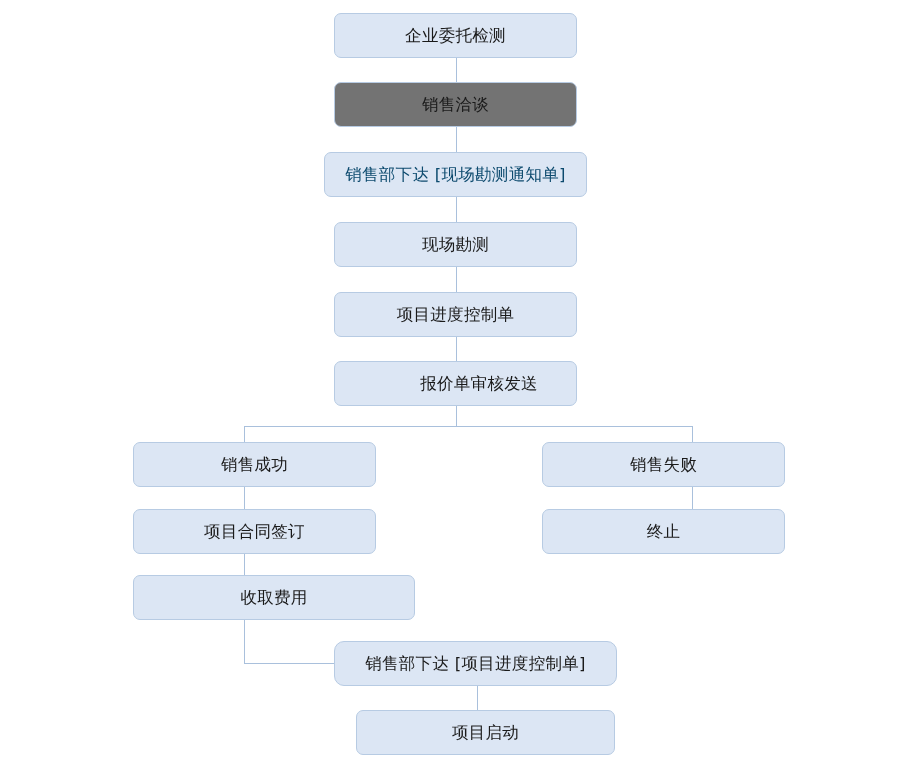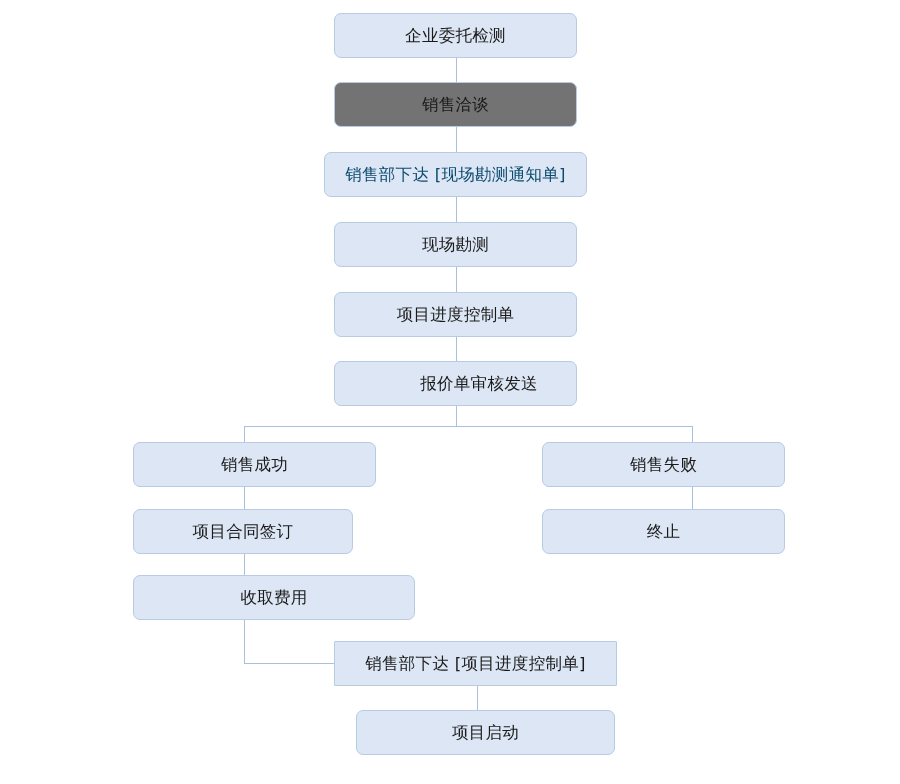--- a/index.html
+++ b/index.html
@@ -87,30 +87,30 @@
       </div>
       <div class="node" style="left: 334px; top: 361px; width: 243px; height: 45px; background: rgb(220, 230, 244); border-color: rgb(183, 203, 227); color: rgb(26, 26, 26); border-radius: 7px; padding-left: 47px;">
         <span class="node-label">报价单审核发送</span>
       </div>
       <div class="node" style="left: 133px; top: 442px; width: 243px; height: 45px; background: rgb(220, 230, 244); border-color: rgb(183, 203, 227); color: rgb(26, 26, 26); border-radius: 7px;">
         <span class="node-label">销售成功</span>
       </div>
       <div class="node" style="left: 542px; top: 442px; width: 243px; height: 45px; background: rgb(220, 230, 244); border-color: rgb(183, 203, 227); color: rgb(26, 26, 26); border-radius: 7px;">
         <span class="node-label">销售失败</span>
       </div>
-      <div class="node" style="left: 133px; top: 509px; width: 220px; height: 45px; background: rgb(220, 230, 244); border-color: rgb(183, 203, 227); color: rgb(26, 26, 26); border-radius: 7px;">
+      <div class="node" style="left: 133px; top: 509px; width: 243px; height: 45px; background: rgb(220, 230, 244); border-color: rgb(183, 203, 227); color: rgb(26, 26, 26); border-radius: 7px;">
         <span class="node-label">项目合同签订</span>
       </div>
       <div class="node" style="left: 542px; top: 509px; width: 243px; height: 45px; background: rgb(220, 230, 244); border-color: rgb(183, 203, 227); color: rgb(26, 26, 26); border-radius: 7px;">
         <span class="node-label">终止</span>
       </div>
       <div class="node" style="left: 133px; top: 575px; width: 282px; height: 45px; background: rgb(220, 230, 244); border-color: rgb(183, 203, 227); color: rgb(26, 26, 26); border-radius: 7px;">
         <span class="node-label">收取费用</span>
       </div>
-      <div class="node" style="left: 334px; top: 641px; width: 283px; height: 45px; background: rgb(220, 230, 244); border-color: rgb(183, 203, 227); color: rgb(26, 26, 26); border-radius: 1px;">
+      <div class="node" style="left: 334px; top: 641px; width: 283px; height: 45px; background: rgb(220, 230, 244); border-color: rgb(183, 203, 227); color: rgb(26, 26, 26); border-radius: 10px;">
         <span class="node-label">销售部下达 [项目进度控制单]</span>
       </div>
       <div class="node" style="left: 356px; top: 710px; width: 259px; height: 45px; background: rgb(220, 230, 244); border-color: rgb(183, 203, 227); color: rgb(26, 26, 26); border-radius: 7px;">
         <span class="node-label">项目启动</span>
       </div>
     </div>
 
 </div>
 
 </body></html>

